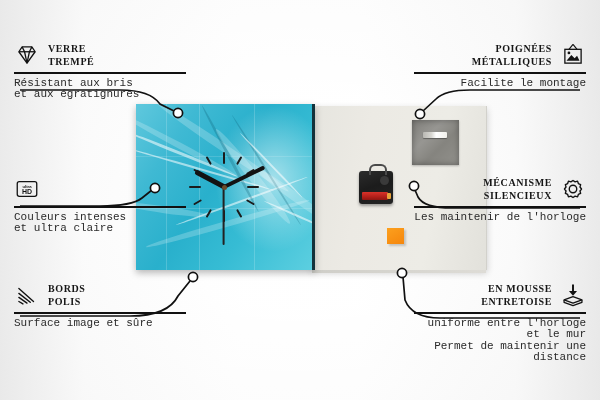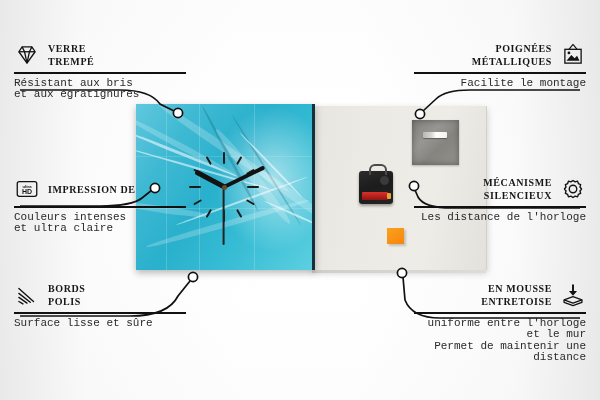--- a/index.html
+++ b/index.html
@@ -241,21 +241,20 @@
   </div>
 
   <div class="callout left" style="top:176px">
     <div class="co-head">
       <svg class="co-icon" viewBox="0 0 32 32">
         <rect x="4" y="7" width="24" height="18" rx="2.5" fill="none" stroke="#121212" stroke-width="1.6"></rect>
         <text x="16" y="14.6" font-family="Liberation Sans, sans-serif" font-size="5.2" text-anchor="middle" fill="#121212" font-weight="bold">ultra</text>
         <text x="16" y="22.4" font-family="Liberation Sans, sans-serif" font-size="8.6" text-anchor="middle" fill="#121212" font-weight="bold">HD</text>
       </svg>
       <div>
-        <div class="co-title">IMPRESSION DE</div>
       </div>
     </div>
     <div class="co-rule"></div>
     <div class="co-sub">Couleurs intenses</div>
     <div class="co-sub">et ultra claire</div>
   </div>
 
   <div class="callout left" style="top:282px">
     <div class="co-head">
       <svg class="co-icon" viewBox="0 0 32 32">
@@ -265,21 +264,21 @@
             <path d="M6 19 L16 26"></path>
             <path d="M6 24 L11 27"></path>
         </g>
       </svg>
       <div>
         <div class="co-title">BORDS</div>
         <div class="co-title">POLIS</div>
       </div>
     </div>
     <div class="co-rule"></div>
-    <div class="co-sub">Surface lisse et sûre</div>
+    <div class="co-sub">Surface image et sûre</div>
     <div class="co-sub"></div>
   </div>
 
   <div class="callout right" style="top:42px">
     <div class="co-head">
       <svg class="co-icon" viewBox="0 0 32 32">
         <path d="M16 3 L11 9" fill="none" stroke="#121212" stroke-width="1.5"></path>
         <path d="M16 3 L21 9" fill="none" stroke="#121212" stroke-width="1.5"></path>
         <rect x="6" y="9" width="20" height="17" fill="none" stroke="#121212" stroke-width="1.6"></rect>
         <path d="M8 23 L14 16 L18 20 L21 17 L24 23 Z" fill="#121212"></path>
@@ -301,21 +300,21 @@
           <path d="M16 5.5 L18.6 7.2 21.6 6.3 22.6 9.3 25.4 10.6 24.6 13.6 26.5 16 24.6 18.4 25.4 21.4 22.6 22.7 21.6 25.7 18.6 24.8 16 26.5 13.4 24.8 10.4 25.7 9.4 22.7 6.6 21.4 7.4 18.4 5.5 16 7.4 13.6 6.6 10.6 9.4 9.3 10.4 6.3 13.4 7.2 Z"></path>
           <circle cx="16" cy="16" r="4.6"></circle>
         </g>
       </svg>
       <div>
         <div class="co-title">MÉCANISME</div>
         <div class="co-title">SILENCIEUX</div>
       </div>
     </div>
     <div class="co-rule"></div>
-    <div class="co-sub">Les distance de l'horloge</div>
+    <div class="co-sub">Les maintenir de l'horloge</div>
   </div>
 
   <div class="callout right" style="top:282px">
     <div class="co-head">
       <svg class="co-icon" viewBox="0 0 32 32">
         <path d="M16 3 L16 14" stroke="#121212" stroke-width="2.4"></path>
         <path d="M11 11 L16 17 L21 11 Z" fill="#121212"></path>
         <path d="M16 18 L27 22 L16 26 L5 22 Z" fill="none" stroke="#121212" stroke-width="1.6" stroke-linejoin="round"></path>
         <path d="M5 22 L5 25 L16 29 L27 25 L27 22" fill="none" stroke="#121212" stroke-width="1.6" stroke-linejoin="round"></path>
       </svg>

